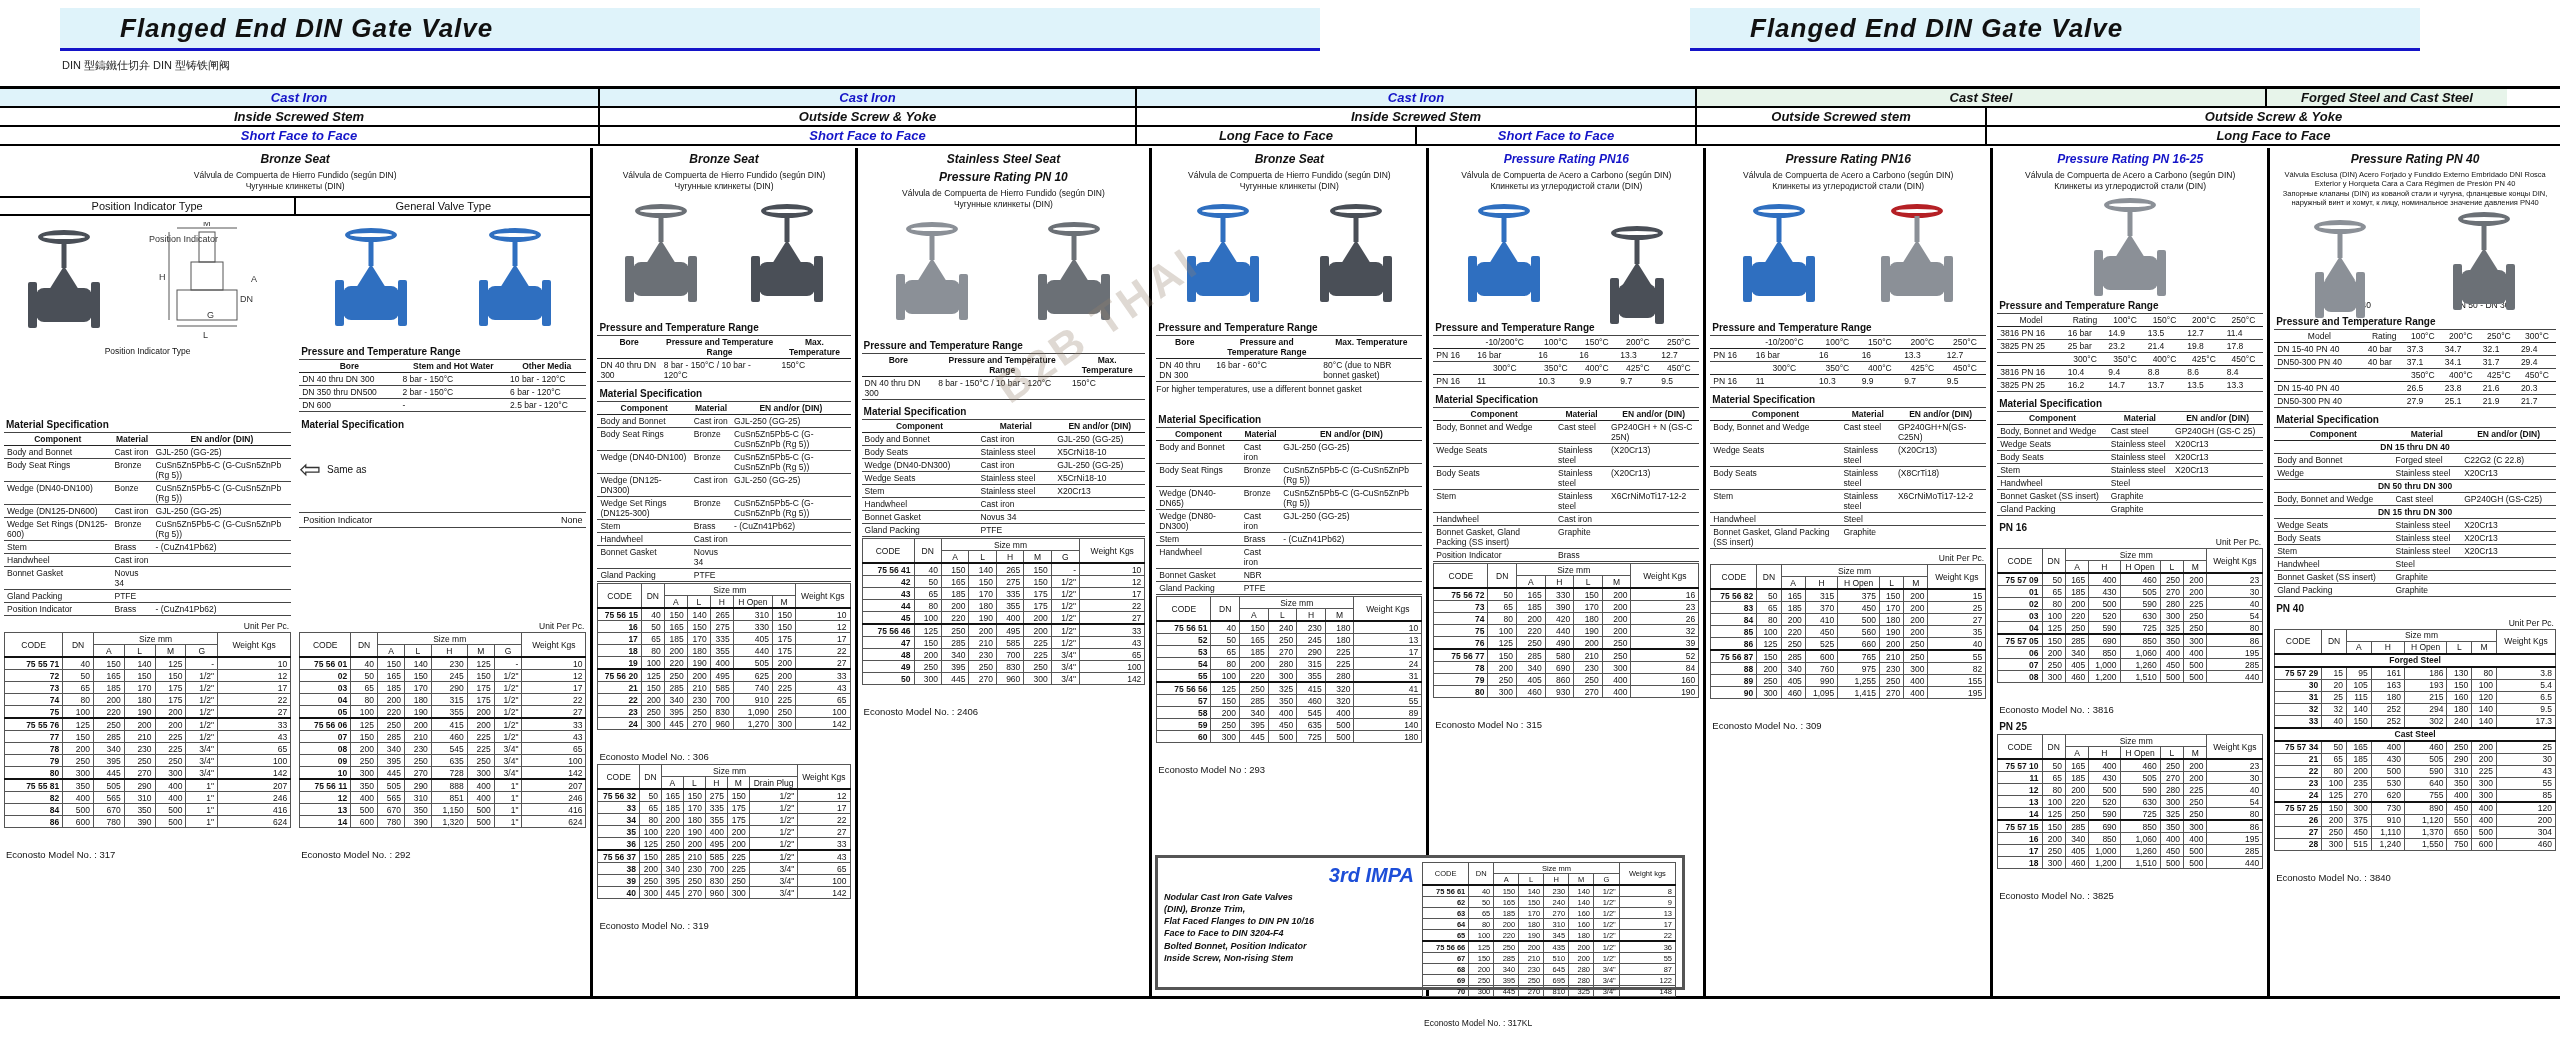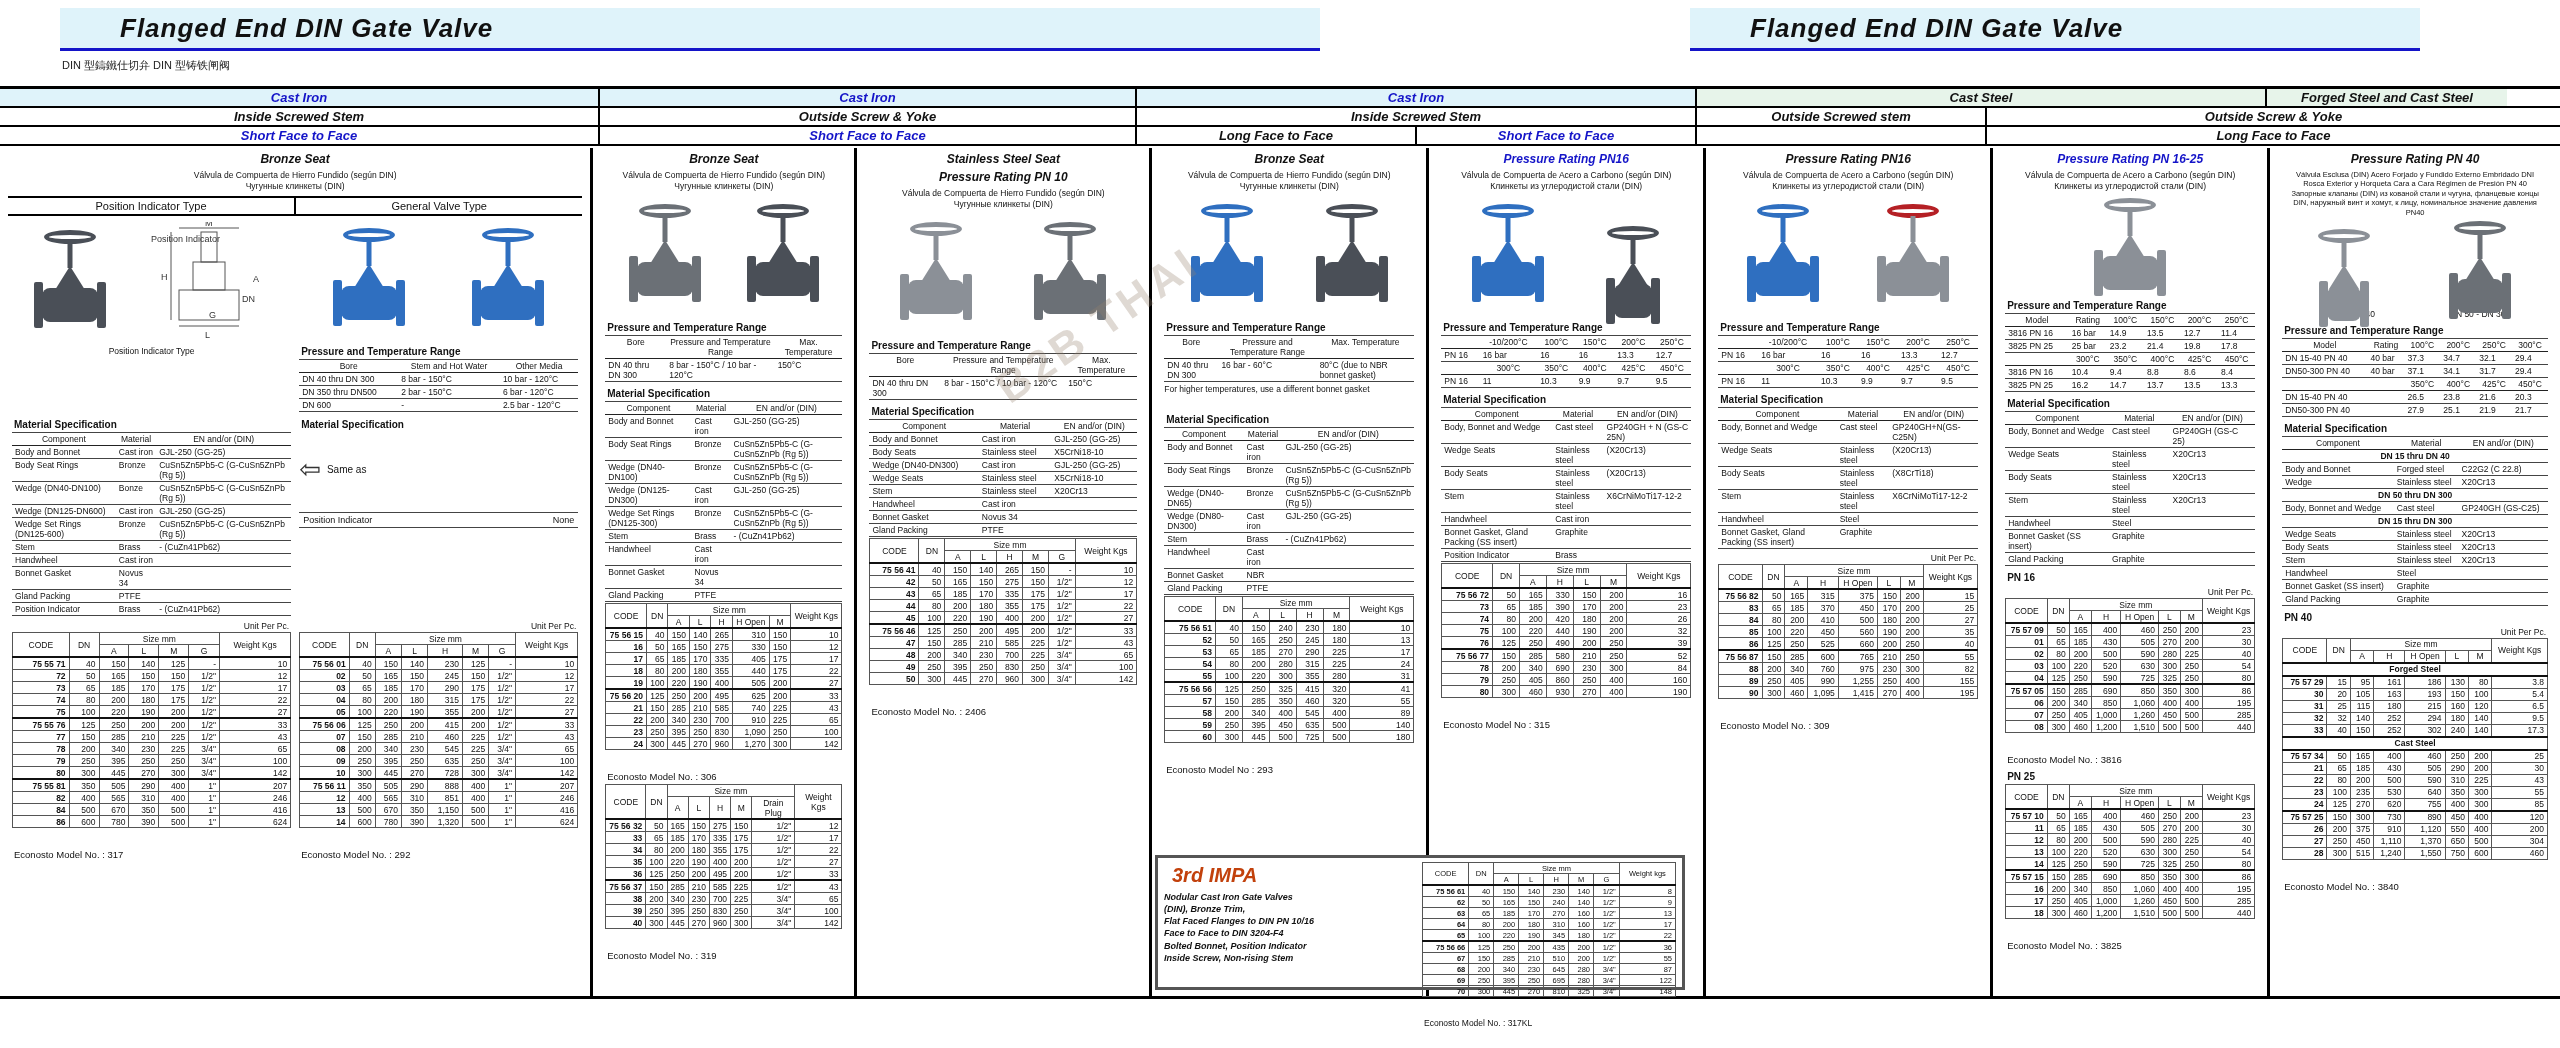--- a/index.html
+++ b/index.html
@@ -19,35 +19,35 @@
            padding:1px 0;border-right:2px solid #000;white-space:nowrap;overflow:hidden;}
   .bandseg:last-child{border-right:none;}
   .ci{background:#dff3fa;color:#1414c8;}
   .cs{background:#e7f4ea;color:#111;}
   .blue{color:#1414c8;}
   .w600{width:600px}.w537{width:537px}.w560{width:560px}.w570{width:570px}.w293{width:240px}
   .w290{width:290px}.w573{width:573px}.w280{width:280px}
   
   #panels{position:absolute;top:148px;left:0;width:2560px;height:848px;display:flex;
           border-bottom:3px solid #000;}
-  .col{box-sizing:border-box;border-right:3px solid #000;padding:2px 12px;overflow:hidden;position:relative;}
+  .col{box-sizing:border-box;border-right:3px solid #000;padding:2px 4px;overflow:hidden;position:relative;}
   .col:last-child{border-right:none;}
   .c1{width:600px}.c2{width:267px}.c3{width:298px}.c4{width:280px}
   .c5{width:280px}.c6{width:290px}.c7{width:280px}.c8{width:293px}
   .seat{font-size:12px;font-weight:bold;font-style:italic;text-align:center;padding:2px 0;}
   .seat.bluetxt{color:#1414c8;}
   .desc{font-size:8.5px;text-align:center;line-height:1.25;margin:2px 6px;min-height:24px;}
   .blk-title{font-size:10px;font-weight:bold;margin:6px 0 2px 2px;}
   .unit{font-size:8.5px;text-align:right;margin:4px 2px 1px 0;}
   .model{font-size:9.5px;margin:21px 0 2px 2px;}
   
   table{border-collapse:collapse;}
   .st{width:100%;font-size:8.5px;margin:1px 0;}
   .st th,.st td{border-top:1px solid #444;border-bottom:1px solid #444;padding:1px 3px;text-align:left;vertical-align:top;}
-  .st th{font-weight:normal;text-align:center;border-bottom:1.5px solid #222;}
+  .st th{font-weight:bold;text-align:center;border-bottom:1.5px solid #222;}
   .st tr.hrow td{text-align:center;font-weight:normal;border-bottom:1.5px solid #222;}
   .st tr.caprow td{text-align:center;font-weight:bold;background:#fff;}
   .ct{width:100%;font-size:8.5px;}
   .ct th,.ct td{border:1px solid #555;padding:0.5px 3px;text-align:right;}
   .ct th{text-align:center;font-weight:normal;background:#fff;}
   .ct td.code{font-weight:bold;white-space:nowrap;}
   .ct tr.grp td{border-top:2px solid #111;}
   .ct tr.cap td{text-align:center;font-weight:bold;border-top:2px solid #111;}
   
   .imgs{display:flex;justify-content:space-around;align-items:flex-end;min-height:118px;margin:4px 0;}
@@ -72,21 +72,21 @@
   .half{display:flex;gap:8px;}
   .half>div{flex:1;min-width:0;}
   .samewrap{display:flex;align-items:center;gap:6px;font-size:10px;margin-top:26px;}
   .arrow{font-size:26px;line-height:1;color:#333;}
   .nonerow{display:flex;justify-content:space-between;font-size:9px;border-top:1px solid #444;
            border-bottom:1px solid #444;margin-top:30px;padding:2px 4px;}
   
   #impa{position:absolute;left:1155px;top:855px;width:530px;height:135px;border:3px solid #555;
         background:#fff;z-index:5;display:flex;gap:8px;padding:4px 6px;box-sizing:border-box;}
   #impa .left{width:250px;}
-  #impa .impa-title{font-size:20px;font-weight:bold;font-style:italic;color:#c2410c;margin:2px 0 4px 8px;}
+  #impa .impa-title{font-size:20px;font-weight:bold;font-style:italic;color:#1d4ed8;margin:2px 0 4px 8px;text-align:right;}
   #impa .impa-line{font-size:9px;font-weight:bold;font-style:italic;line-height:1.35;}
   #impa .right{flex:1;}
   #impa .ct{font-size:7.5px;}
   #impa .model{font-size:8.5px;}
   
   #wm{position:absolute;left:980px;top:300px;font-size:44px;color:rgba(150,130,110,0.30);
       transform:rotate(-35deg);font-weight:bold;letter-spacing:4px;z-index:4;}
   .ptwrap{margin-top:2px;}
 </style>
 </head>

